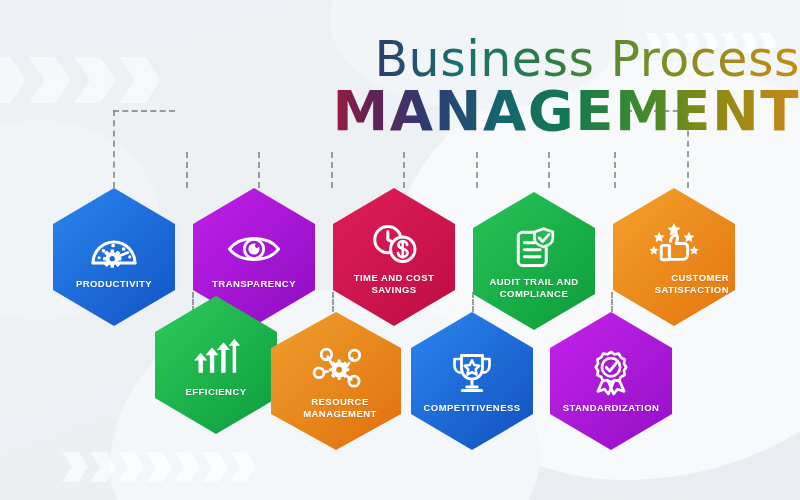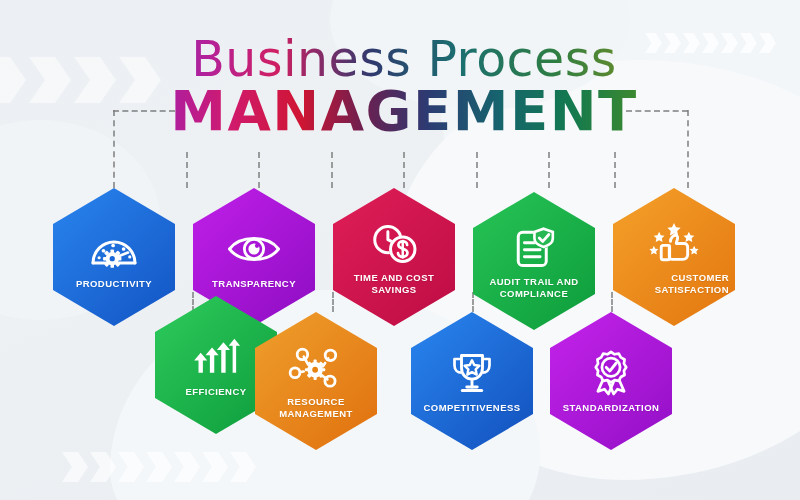--- a/index.html
+++ b/index.html
@@ -28,21 +28,21 @@
   .chev{width:26px;height:30px;margin-right:2px;
         background:#ffffff;opacity:.62;
         clip-path:polygon(0 0, 62% 0, 100% 50%, 62% 100%, 0 100%, 38% 50%);}
   .chev.big{width:42px;height:46px;opacity:.5;margin-right:3px;}
   .chev.sm{width:17px;height:20px;opacity:.72;margin-right:2px;}
   .chevrow.left-top{left:-16px;top:57px;}
   .chevrow.right-top{right:22px;top:33px;}
   .chevrow.left-bot{left:62px;top:452px;}
 
   
-  .title-wrap{position:absolute;left:0;right:0;top:34px;text-align:center;z-index:6;margin-left:8px;}
+  .title-wrap{position:absolute;left:0;right:0;top:34px;text-align:right;z-index:6;margin-left:8px;}
   .t-script{
     font-size:49px;line-height:52px;font-weight:400;letter-spacing:.5px;
     background:linear-gradient(90deg,#3b39b5 0%,#7b2fb8 13%,#b3219a 25%,
       #cf1f63 34%,#2e3a6e 46%,#1b6f70 57%,#2e7d43 69%,#6f8f27 80%,#c78a14 100%);
     -webkit-background-clip:text;background-clip:text;color:transparent;
     font-family:"DejaVu Sans", sans-serif;
   }
   .t-bold{
     font-size:56px;line-height:58px;font-weight:700;letter-spacing:1.5px;
     margin-top:-4px;
@@ -222,21 +222,21 @@
       <g fill="#fff">
         <path d="M12 46 L12 32 L7 32 L14.5 23 L22 32 L17 32 L17 46 Z"></path>
         <path d="M25 46 L25 26 L20 26 L27.5 17 L35 26 L30 26 L30 46 Z"></path>
         <path d="M38 46 L38 20 L33 20 L40.5 11 L48 20 L43 20 L43 46 Z"></path>
         <path d="M51 46 L51 15 L46.5 15 L53 7 L59.5 15 L55 15 L55 46 Z"></path>
       </g>
     </svg>
     <div class="lbl">EFFICIENCY</div>
   </div>
 
-  <div class="hex two-line" style="left:255px;top:312px;background:linear-gradient(135deg,#ef9f2c 0%,#e0700e 100%);">
+  <div class="hex two-line" style="left:271px;top:312px;background:linear-gradient(135deg,#ef9f2c 0%,#e0700e 100%);padding-left:8px;">
     <svg class="ico" viewBox="0 0 64 56">
       <g stroke="#fff" stroke-width="3" stroke-linecap="round" fill="none">
         <path d="M23 24 L18 15"></path>
         <path d="M18 32 L11 33" stroke-dasharray="4 4"></path>
         <path d="M40 26 L46 17" stroke-dasharray="4.5 4.5"></path>
         <path d="M38 36 L45 41"></path>
       </g>
       <g fill="#fff">
         <circle cx="31" cy="30" r="8.8"></circle>
         <rect x="29.2" y="18.4" width="3.6" height="4.6" rx="1.1"></rect>

